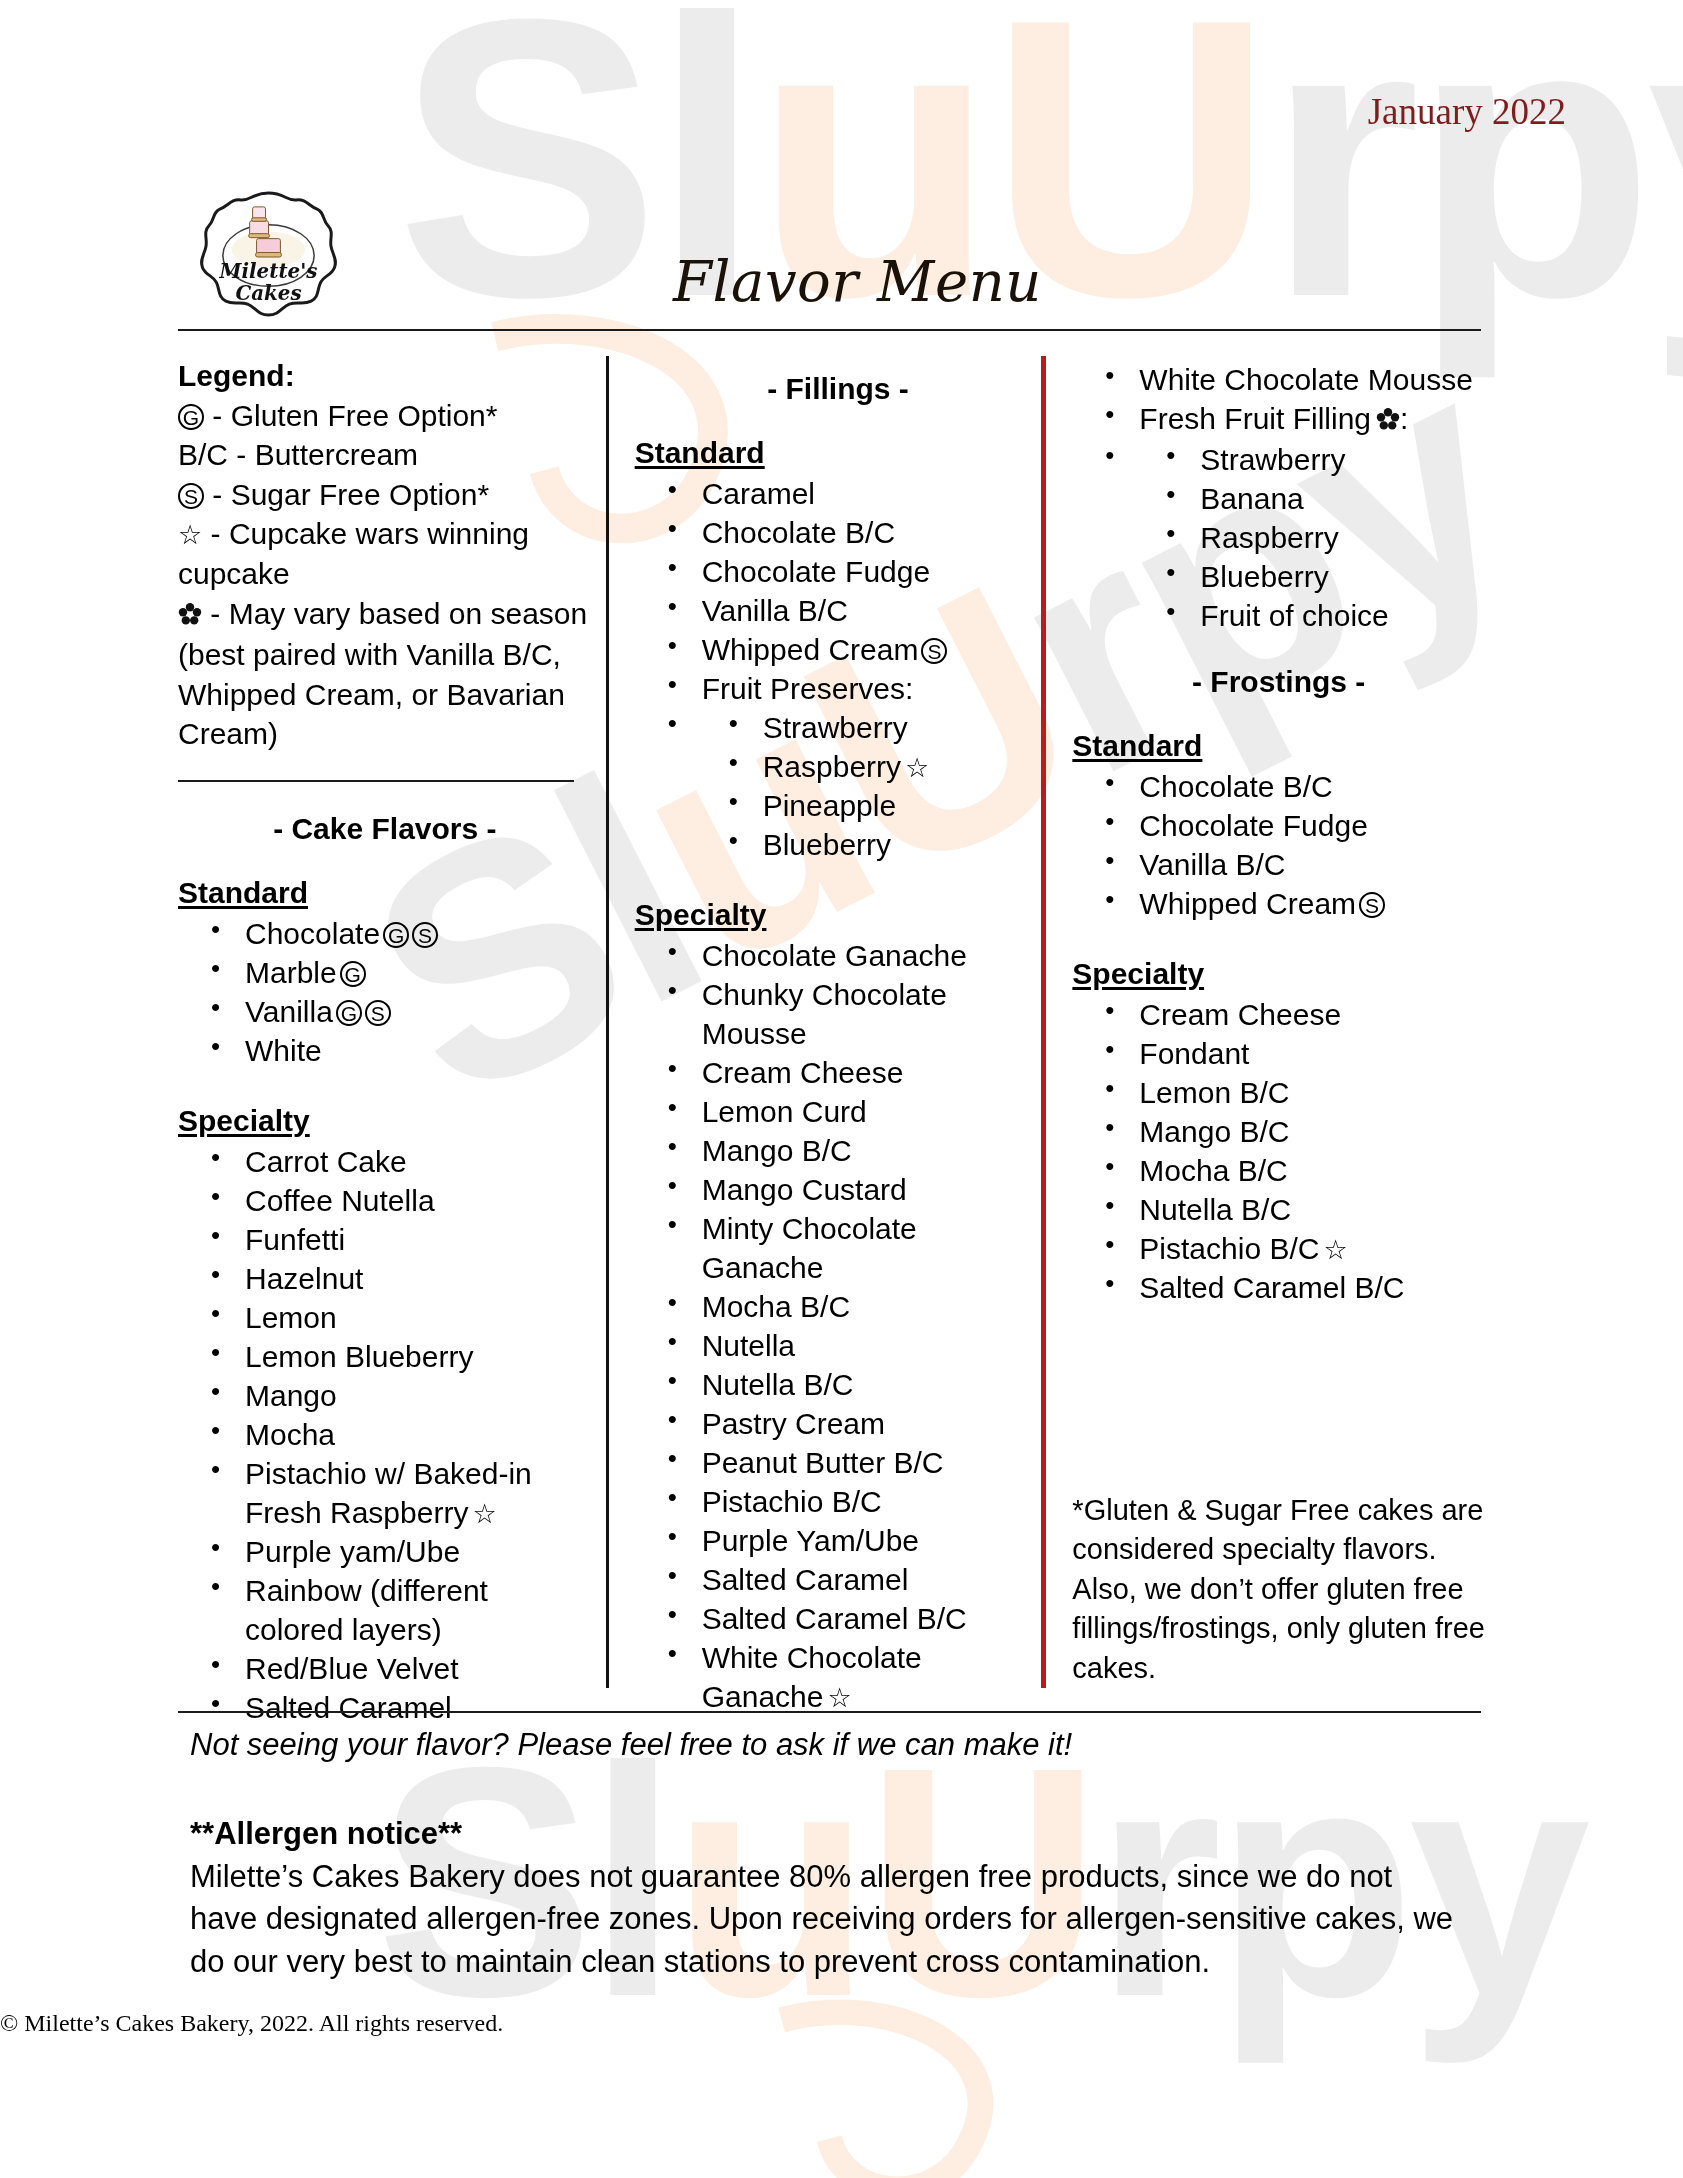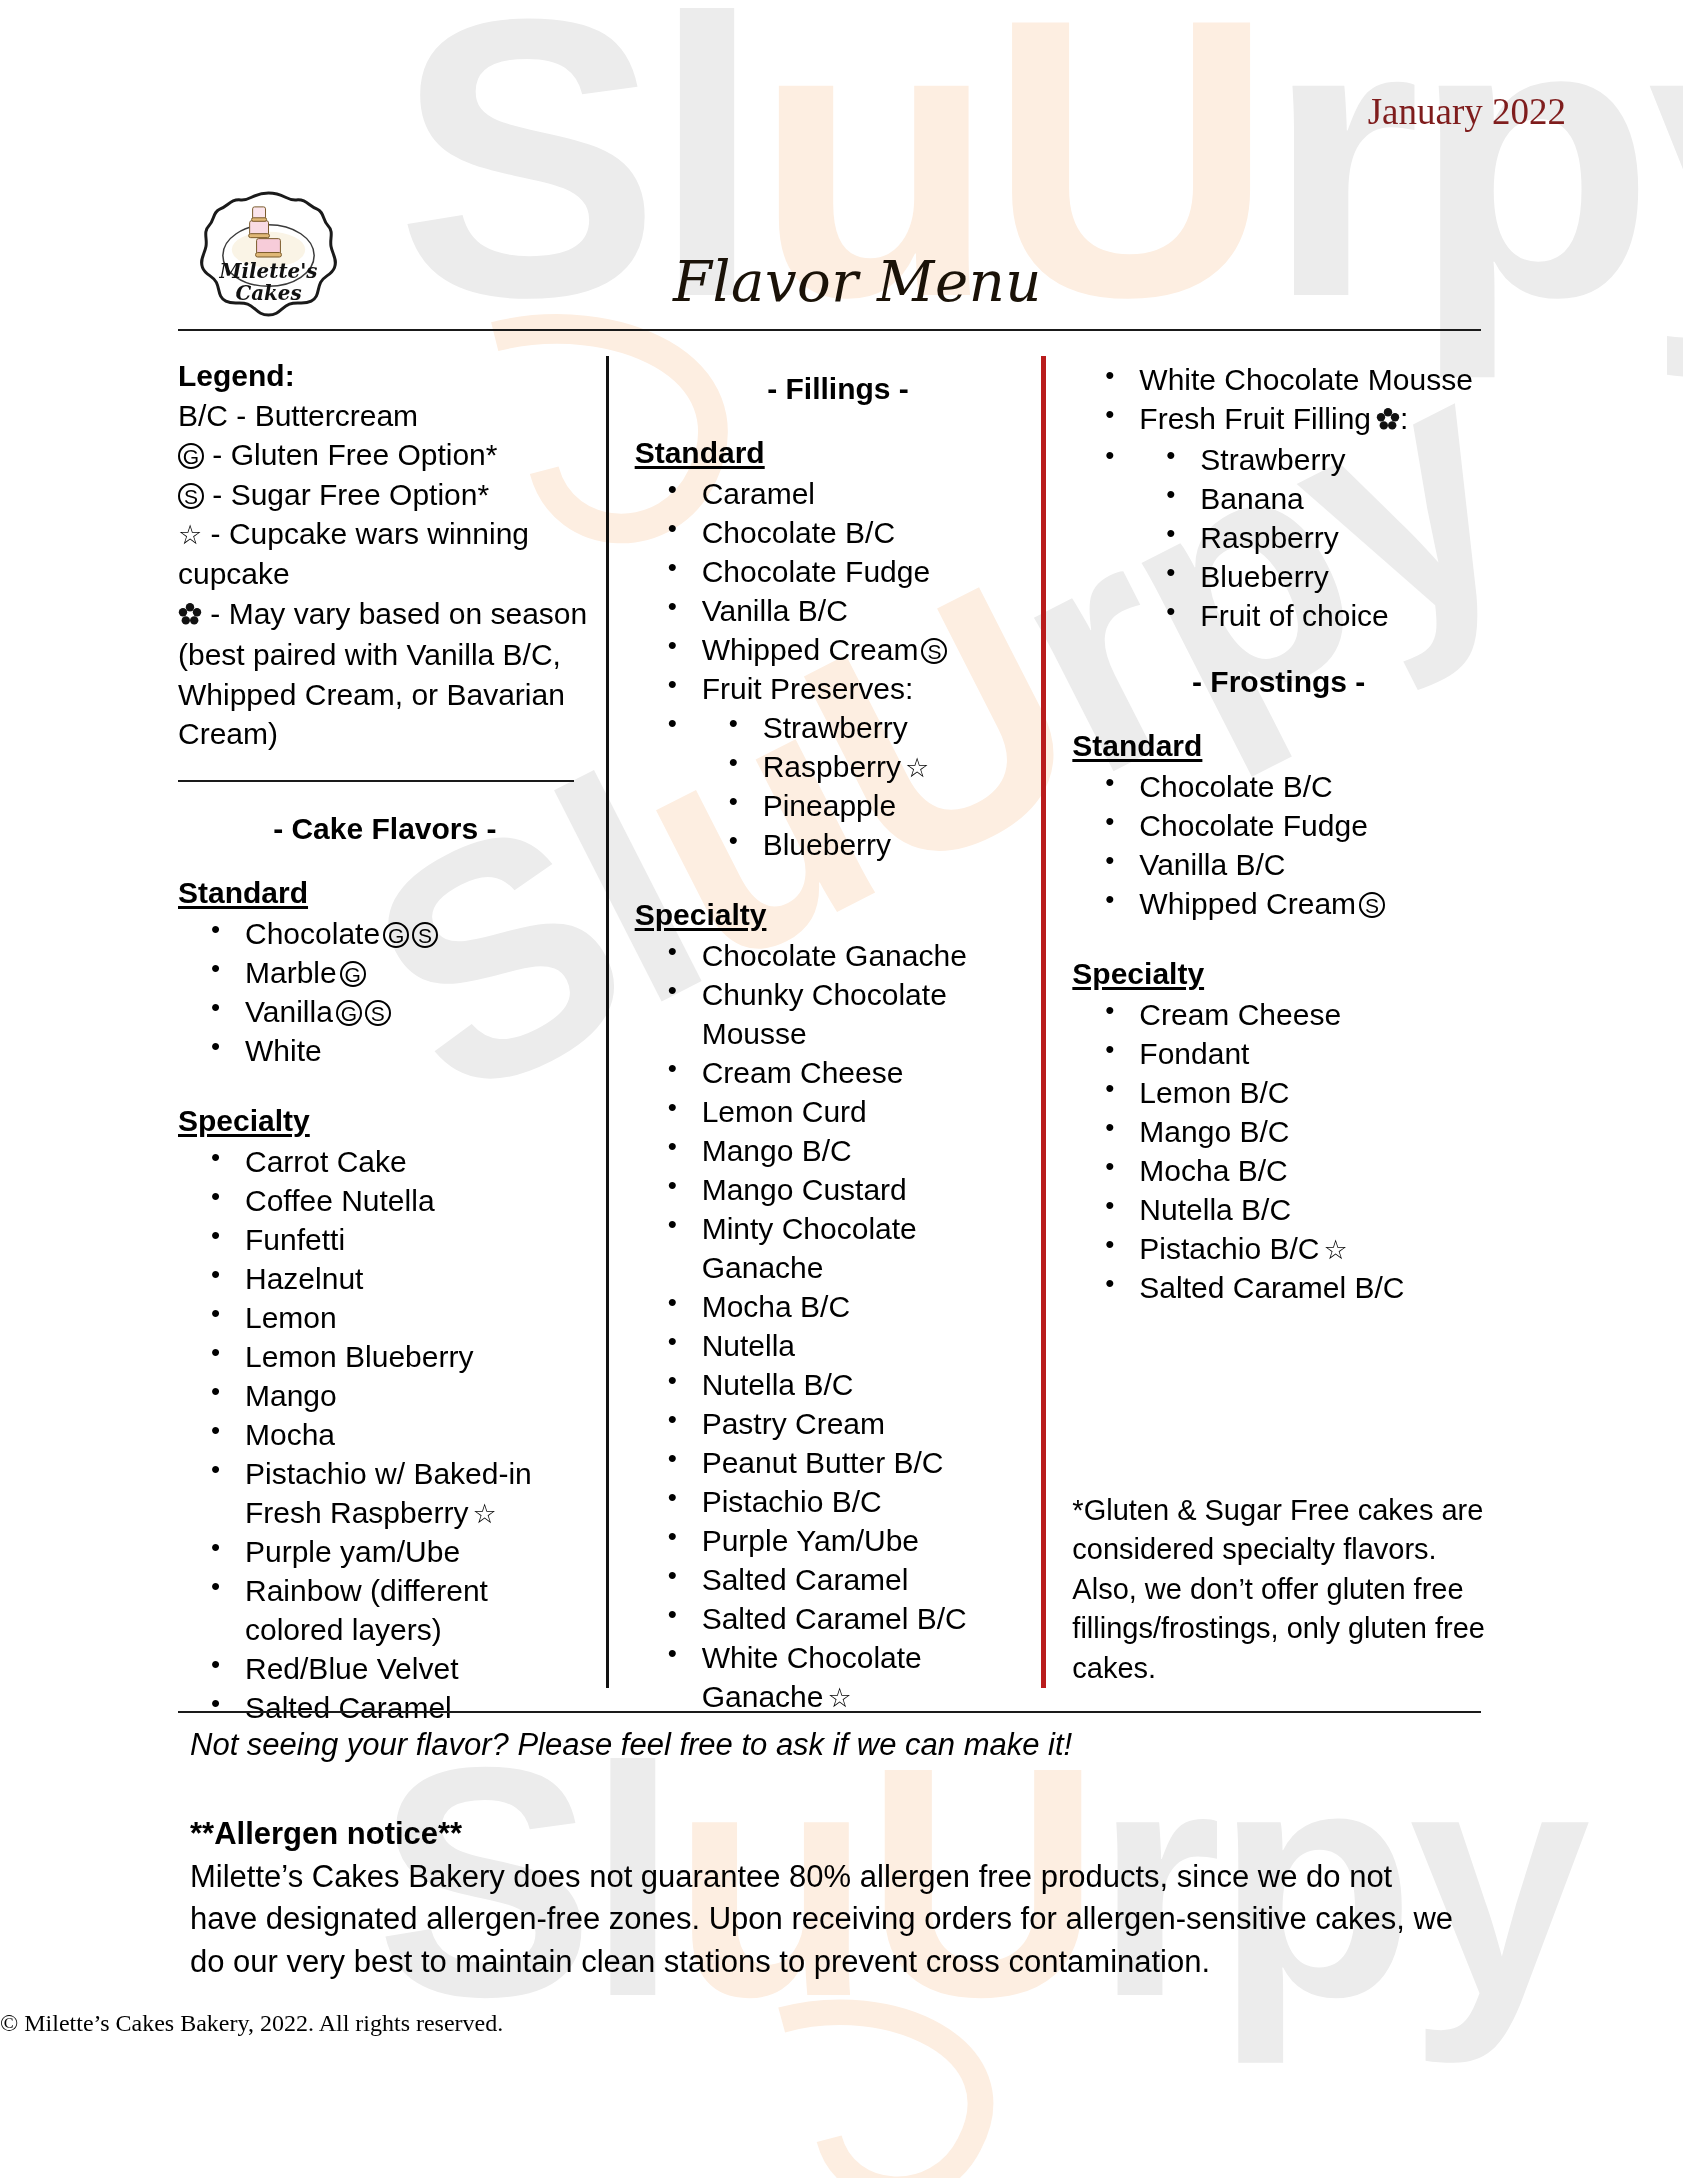--- a/index.html
+++ b/index.html
@@ -303,22 +303,22 @@
   </svg>
 
   <div class="menu-title">Flavor Menu</div>
   <div class="rule-top"></div>
 
   <div class="cols">
 
     <div class="col col-1">
       <div class="legend-title">Legend:</div>
       <div id="legend-lines">
+          <div class="legend-line"><span class="badge" style="margin-left: 0px;">G</span><span> - Gluten Free Option*</span></div>
           <div class="legend-line"><span>B/C - Buttercream</span></div>
-          <div class="legend-line"><span class="badge" style="margin-left: 0px;">G</span><span> - Gluten Free Option*</span></div>
           <div class="legend-line"><span class="badge" style="margin-left: 0px;">S</span><span>  - Sugar Free Option*</span></div>
           <div class="legend-line"><span class="star" style="margin-left: 0px;">☆</span><span> - Cupcake wars winning cupcake</span></div>
           <div class="legend-line"><span class="flower" style="margin-left: 0px;"><svg width="24" height="24" viewBox="0 0 24 24">
                 <g fill="#111">
                   <circle cx="12" cy="5.2" r="4.2"></circle>
                   <circle cx="19" cy="10.2" r="4.2"></circle>
                   <circle cx="16.2" cy="18.4" r="4.2"></circle>
                   <circle cx="7.8" cy="18.4" r="4.2"></circle>
                   <circle cx="5" cy="10.2" r="4.2"></circle>
                 </g>

